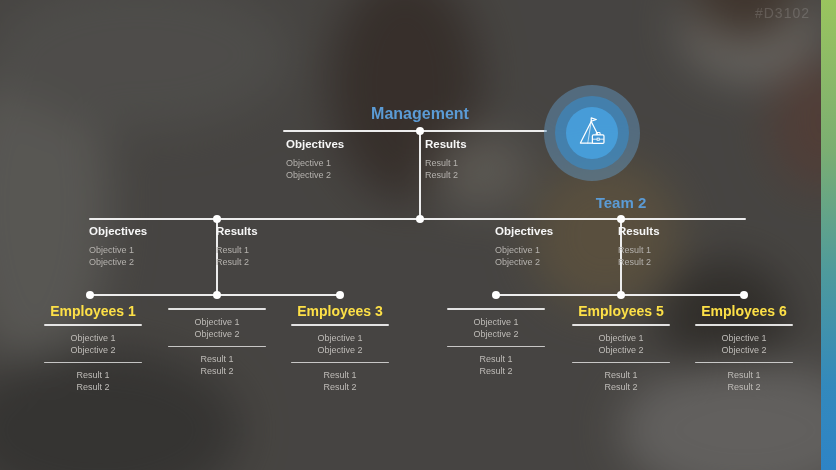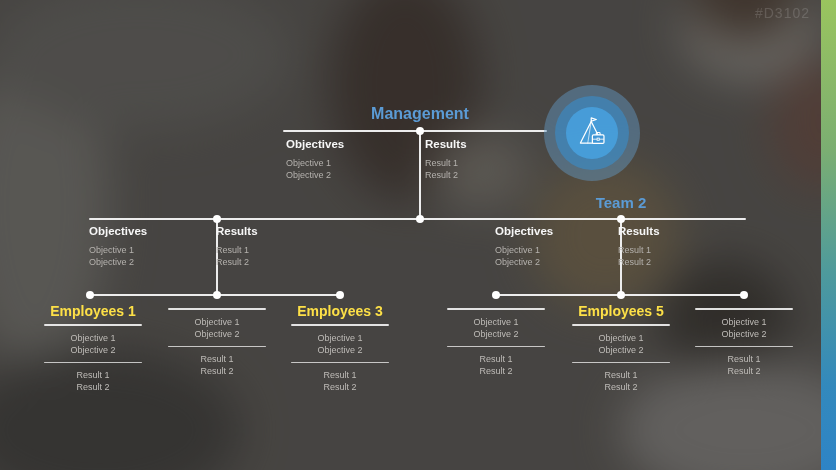--- a/index.html
+++ b/index.html
@@ -224,20 +224,21 @@
       <div>Objective 2</div>
     </div>
     <div class="emp-rule thin"></div>
     <div class="emp-items">
       <div>Result 1</div>
       <div>Result 2</div>
     </div>
   </div>
 
   <div class="emp" style="left:686px;">
+    <div class="emp-title">Employees 6</div>
     <div class="emp-rule"></div>
     <div class="emp-items">
       <div>Objective 1</div>
       <div>Objective 2</div>
     </div>
     <div class="emp-rule thin"></div>
     <div class="emp-items">
       <div>Result 1</div>
       <div>Result 2</div>
     </div>

